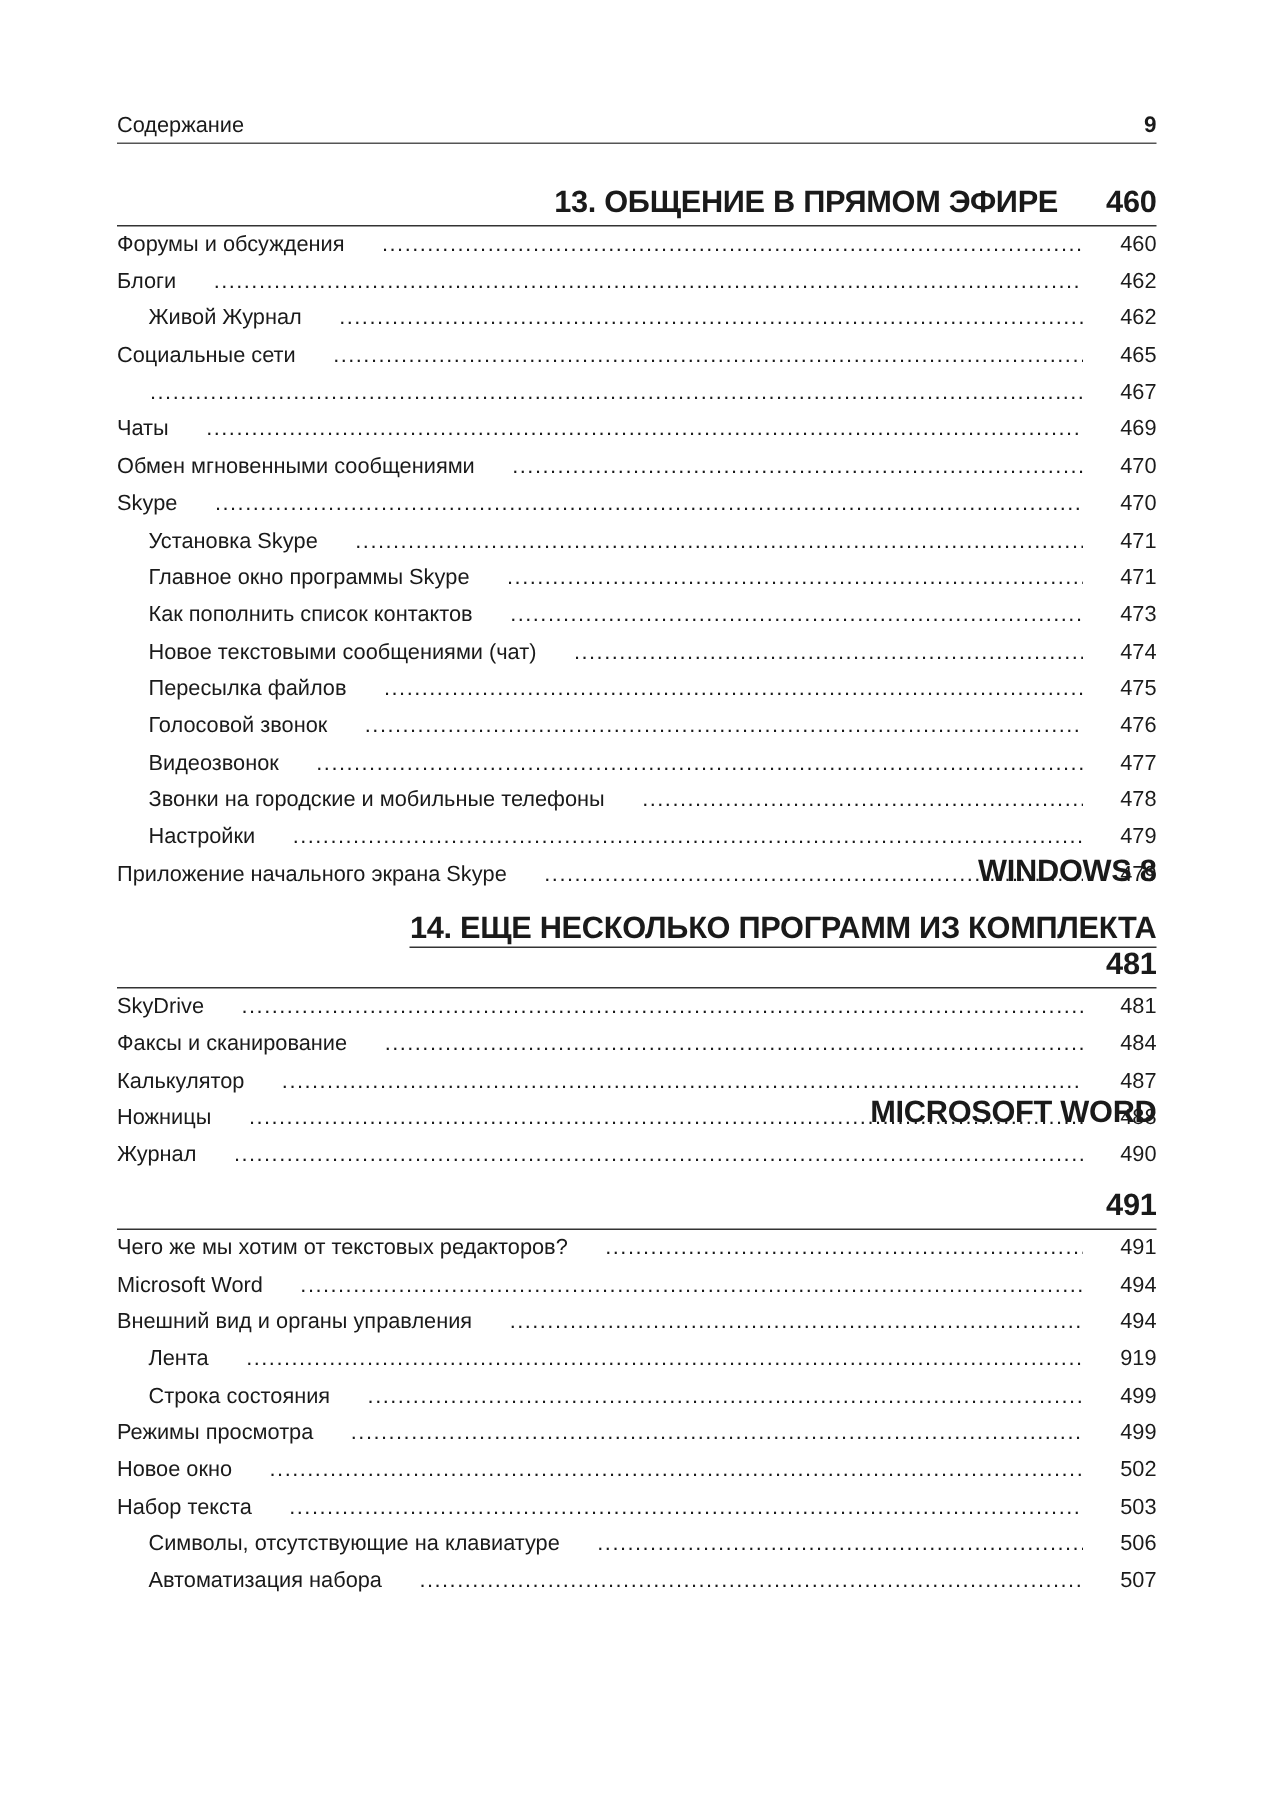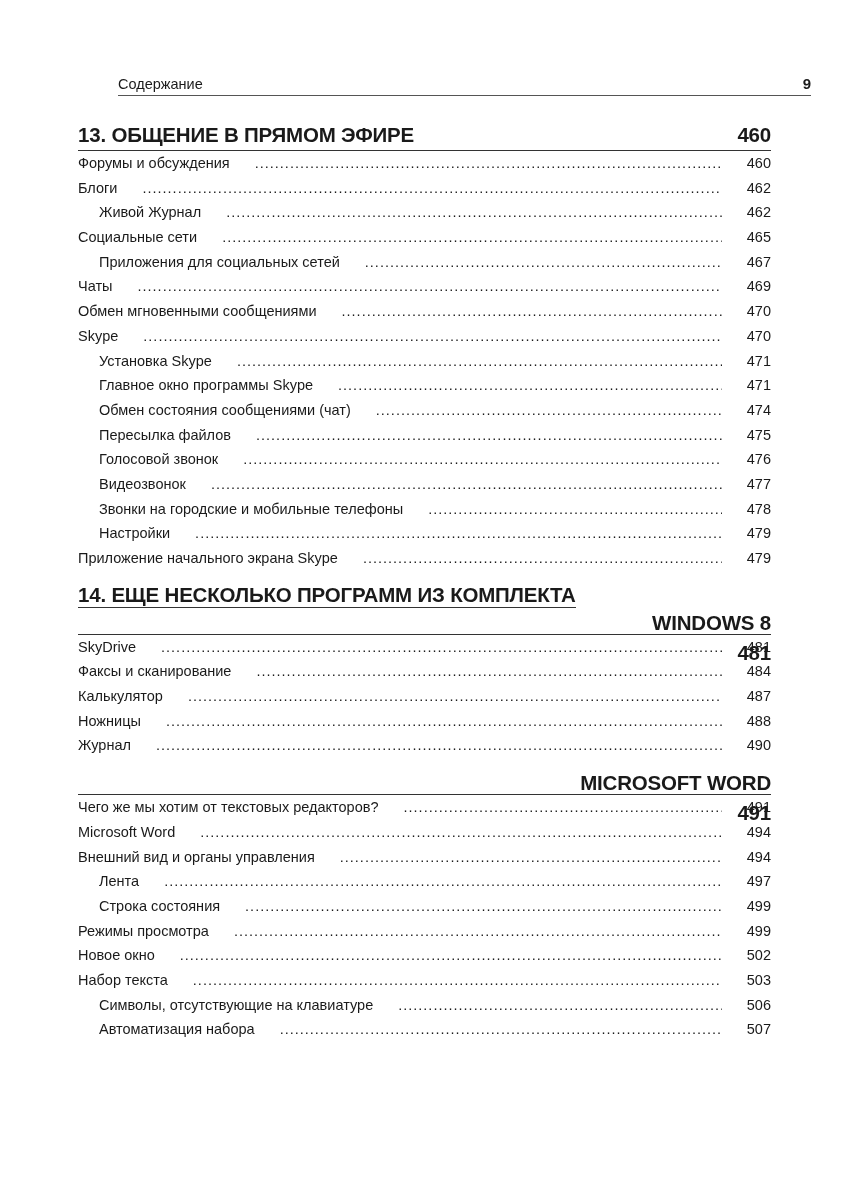--- a/index.html
+++ b/index.html
@@ -1,26 +1,26 @@
 <!DOCTYPE html>
 <html><head>
 <meta charset="utf-8">
 <style>
   html, body { margin:0; padding:0; background:#fff; }
   body { width:849px; height:1200px; position:relative; overflow:hidden; color:#1a1a1a;
          font-family:"Liberation Sans", sans-serif; }
   .page { position:absolute; left:78px; top:0; width:693px; }
   .running-head { position:absolute; top:74px; left:0; width:693px; height:22px;
                   border-bottom:1.5px solid #555; display:flex; justify-content:space-between;
-                  align-items:flex-end; font-size:14.5px; padding-bottom:3px; box-sizing:border-box;margin-left:40px; }
+                  align-items:flex-end; font-size:14.5px; padding-bottom:3px; box-sizing:border-box; }
   .running-head .num { font-weight:bold; font-size:15px; }
   .toc { position:absolute; top:124px; left:0; width:693px; }
   .chapter { position:relative; font-weight:bold; font-size:20.5px; letter-spacing:-0.2px; }
-  .chapter .line { display:flex; justify-content:space-between; align-items:flex-end;
-                   height:27px; border-bottom:1.6px solid #333; box-sizing:border-box; }
+  .chapter .line { display:flex; justify-content:flex-end; align-items:flex-end;
+                   height:27px; border-bottom:1.6px solid #333; box-sizing:border-box;gap:32px; }
   .chapter .line.first-of-two { border-bottom:none; }
   .chapter .line.first-of-two .t { border-bottom:1.6px solid #333; display:inline-block; height:27px; line-height:30px;}
   .chapter .line.cont { padding-left:40px;flex-direction:column; }
   .chapter .t { line-height:30px; }
   .entry { display:flex; align-items:baseline; font-size:14.5px; height:24.7px; line-height:24.7px;
            white-space:nowrap; overflow:hidden;gap:24px; }
   .entry.sub { padding-left:21px; }
   .entry .label { flex:0 0 auto; }
   .entry .dots { flex:1 1 auto; overflow:hidden; margin:0 1px; }
   .entry .dots::before { content:"................................................................................................................................................................................................................................................................"; letter-spacing:1px; }
@@ -56,21 +56,20 @@
         <span class="label">Живой Журнал</span>
         <span class="dots"></span>
         <span class="pg">462</span>
       </div>
       <div class="entry">
         <span class="label">Социальные сети</span>
         <span class="dots"></span>
         <span class="pg">465</span>
       </div>
       <div class="entry sub">
-        <span class="label">Приложения для социальных сетей </span>
         <span class="dots"></span>
         <span class="pg">467</span>
       </div>
       <div class="entry">
         <span class="label">Чаты </span>
         <span class="dots"></span>
         <span class="pg">469</span>
       </div>
       <div class="entry">
         <span class="label">Обмен мгновенными сообщениями</span>
@@ -86,21 +85,26 @@
         <span class="label">Установка Skype</span>
         <span class="dots"></span>
         <span class="pg">471</span>
       </div>
       <div class="entry sub">
         <span class="label">Главное окно программы Skype </span>
         <span class="dots"></span>
         <span class="pg">471</span>
       </div>
       <div class="entry sub">
-        <span class="label">Обмен состояния сообщениями (чат)</span>
+        <span class="label">Как пополнить список контактов</span>
+        <span class="dots"></span>
+        <span class="pg">473</span>
+      </div>
+      <div class="entry sub">
+        <span class="label">Новое текстовыми сообщениями (чат)</span>
         <span class="dots"></span>
         <span class="pg">474</span>
       </div>
       <div class="entry sub">
         <span class="label">Пересылка файлов </span>
         <span class="dots"></span>
         <span class="pg">475</span>
       </div>
       <div class="entry sub">
         <span class="label">Голосовой звонок </span>
@@ -180,21 +184,21 @@
         <span class="pg">494</span>
       </div>
       <div class="entry">
         <span class="label">Внешний вид и органы управления</span>
         <span class="dots"></span>
         <span class="pg">494</span>
       </div>
       <div class="entry sub">
         <span class="label">Лента </span>
         <span class="dots"></span>
-        <span class="pg">497</span>
+        <span class="pg">919</span>
       </div>
       <div class="entry sub">
         <span class="label">Строка состояния</span>
         <span class="dots"></span>
         <span class="pg">499</span>
       </div>
       <div class="entry">
         <span class="label">Режимы просмотра </span>
         <span class="dots"></span>
         <span class="pg">499</span>

